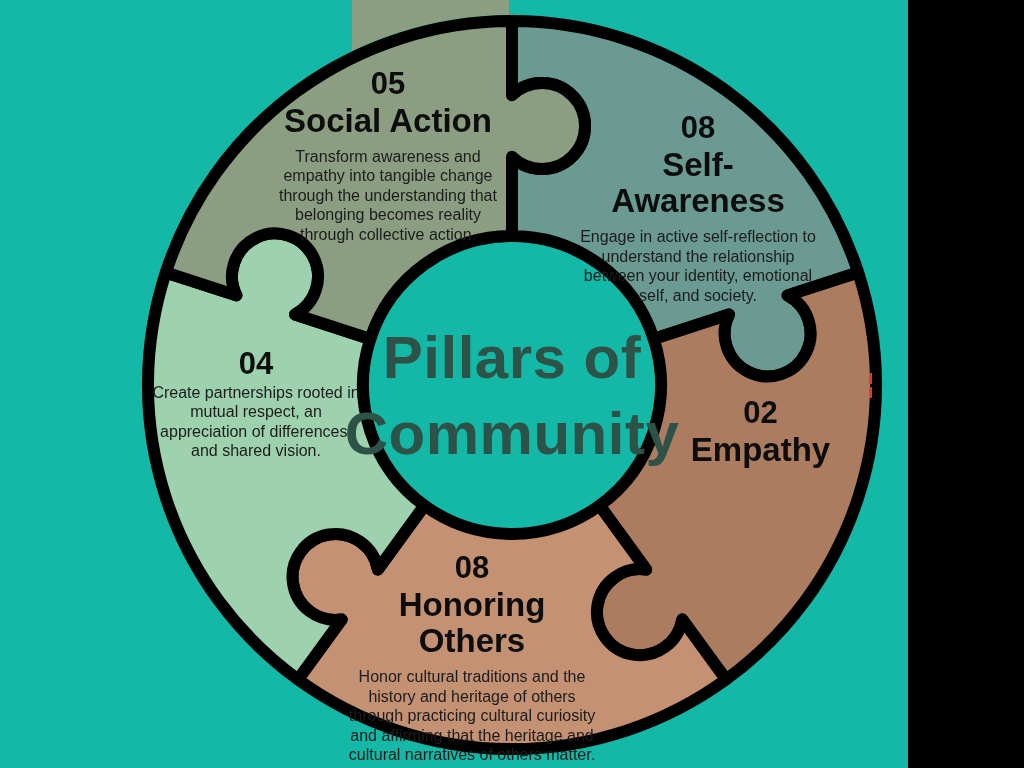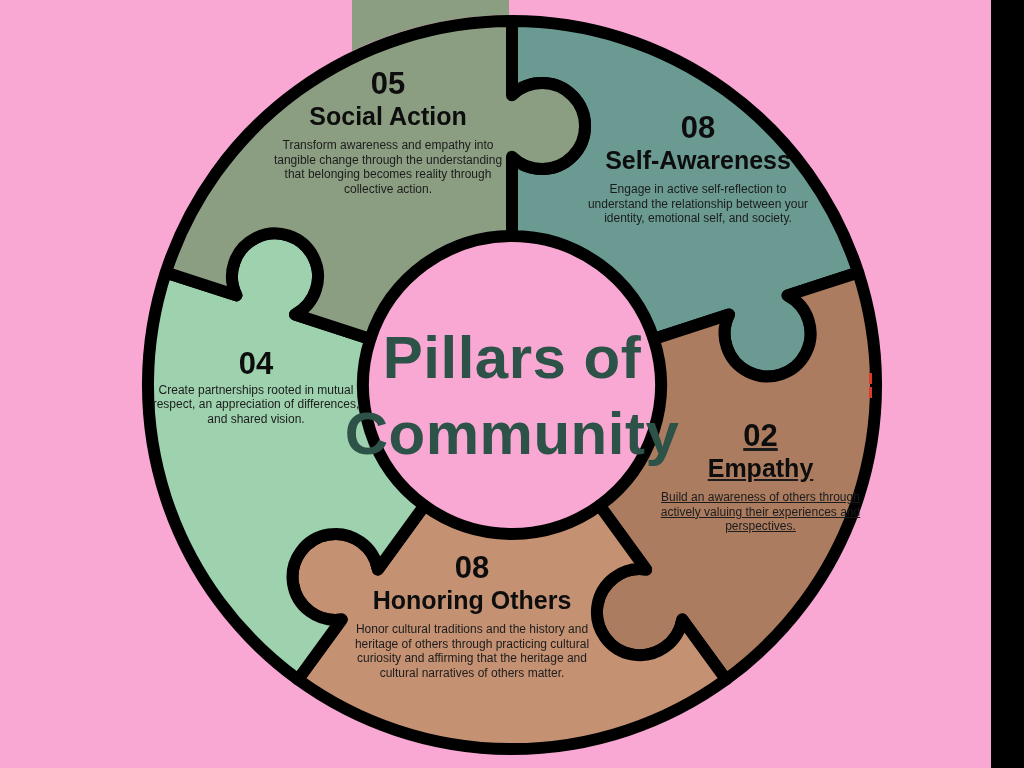--- a/index.html
+++ b/index.html
@@ -1,50 +1,50 @@
 <!DOCTYPE html>
 <html><head>
 <meta charset="utf-8">
 <style>
   html, body { margin: 0; padding: 0; background: #000; }
   .stage {
     position: relative;
-    width: 991px;
+    width: 908px;
     height: 768px;
-    background: #f9a8d4;
+    background: #14b8a6;
     overflow: hidden;
     font-family: "Liberation Sans", sans-serif;
   }
   .stage svg { position: absolute; left: 0; top: 0; }
   .label-block {
     position: absolute;
     text-align: center;
     color: #1c1c1c;
   }
   .num {
     font-size: 31px;
     font-weight: 800;
     color: #0d0d0d;
     line-height: 1.05;
     margin-bottom: 2px;
   }
   .name {
-    font-size: 25px;
+    font-size: 33px;
     font-weight: 800;
     color: #0d0d0d;
     line-height: 1.1;
     margin-bottom: 8px;
   }
   .desc {
-    font-size: 12px;
+    font-size: 16px;
     line-height: 1.22;
     color: #1c1c1c;
   }
   .b01 { left: 578px; top: 112px; width: 240px; }
-  .b02 { left: 648px; top: 420px; width: 225px; text-decoration: underline; }
+  .b02 { left: 648px; top: 397px; width: 225px; }
   .b03 { left: 342px; top: 552px; width: 260px; }
   .b04 { left: 145px; top: 348px; width: 222px; }
   .b05 { left: 268px; top: 68px;  width: 240px; }
   .center-title {
     position: absolute;
     left: 312px;
     top: 320px;
     width: 400px;
     text-align: center;
     font-size: 60px;
@@ -80,21 +80,20 @@
 
   <div class="label-block b01">
     <div class="num">08</div>
     <div class="name">Self-Awareness</div>
     <div class="desc">Engage in active self-reflection to understand the relationship between your identity, emotional self, and society.</div>
   </div>
 
   <div class="label-block b02">
     <div class="num">02</div>
     <div class="name">Empathy</div>
-    <div class="desc">Build an awareness of others through actively valuing their experiences and perspectives.</div>
   </div>
 
   <div class="label-block b03">
     <div class="num">08</div>
     <div class="name">Honoring Others</div>
     <div class="desc">Honor cultural traditions and the history and heritage of others through practicing cultural curiosity and affirming that the heritage and cultural narratives of others matter.</div>
   </div>
 
   <div class="label-block b04">
     <div class="num">04</div>

